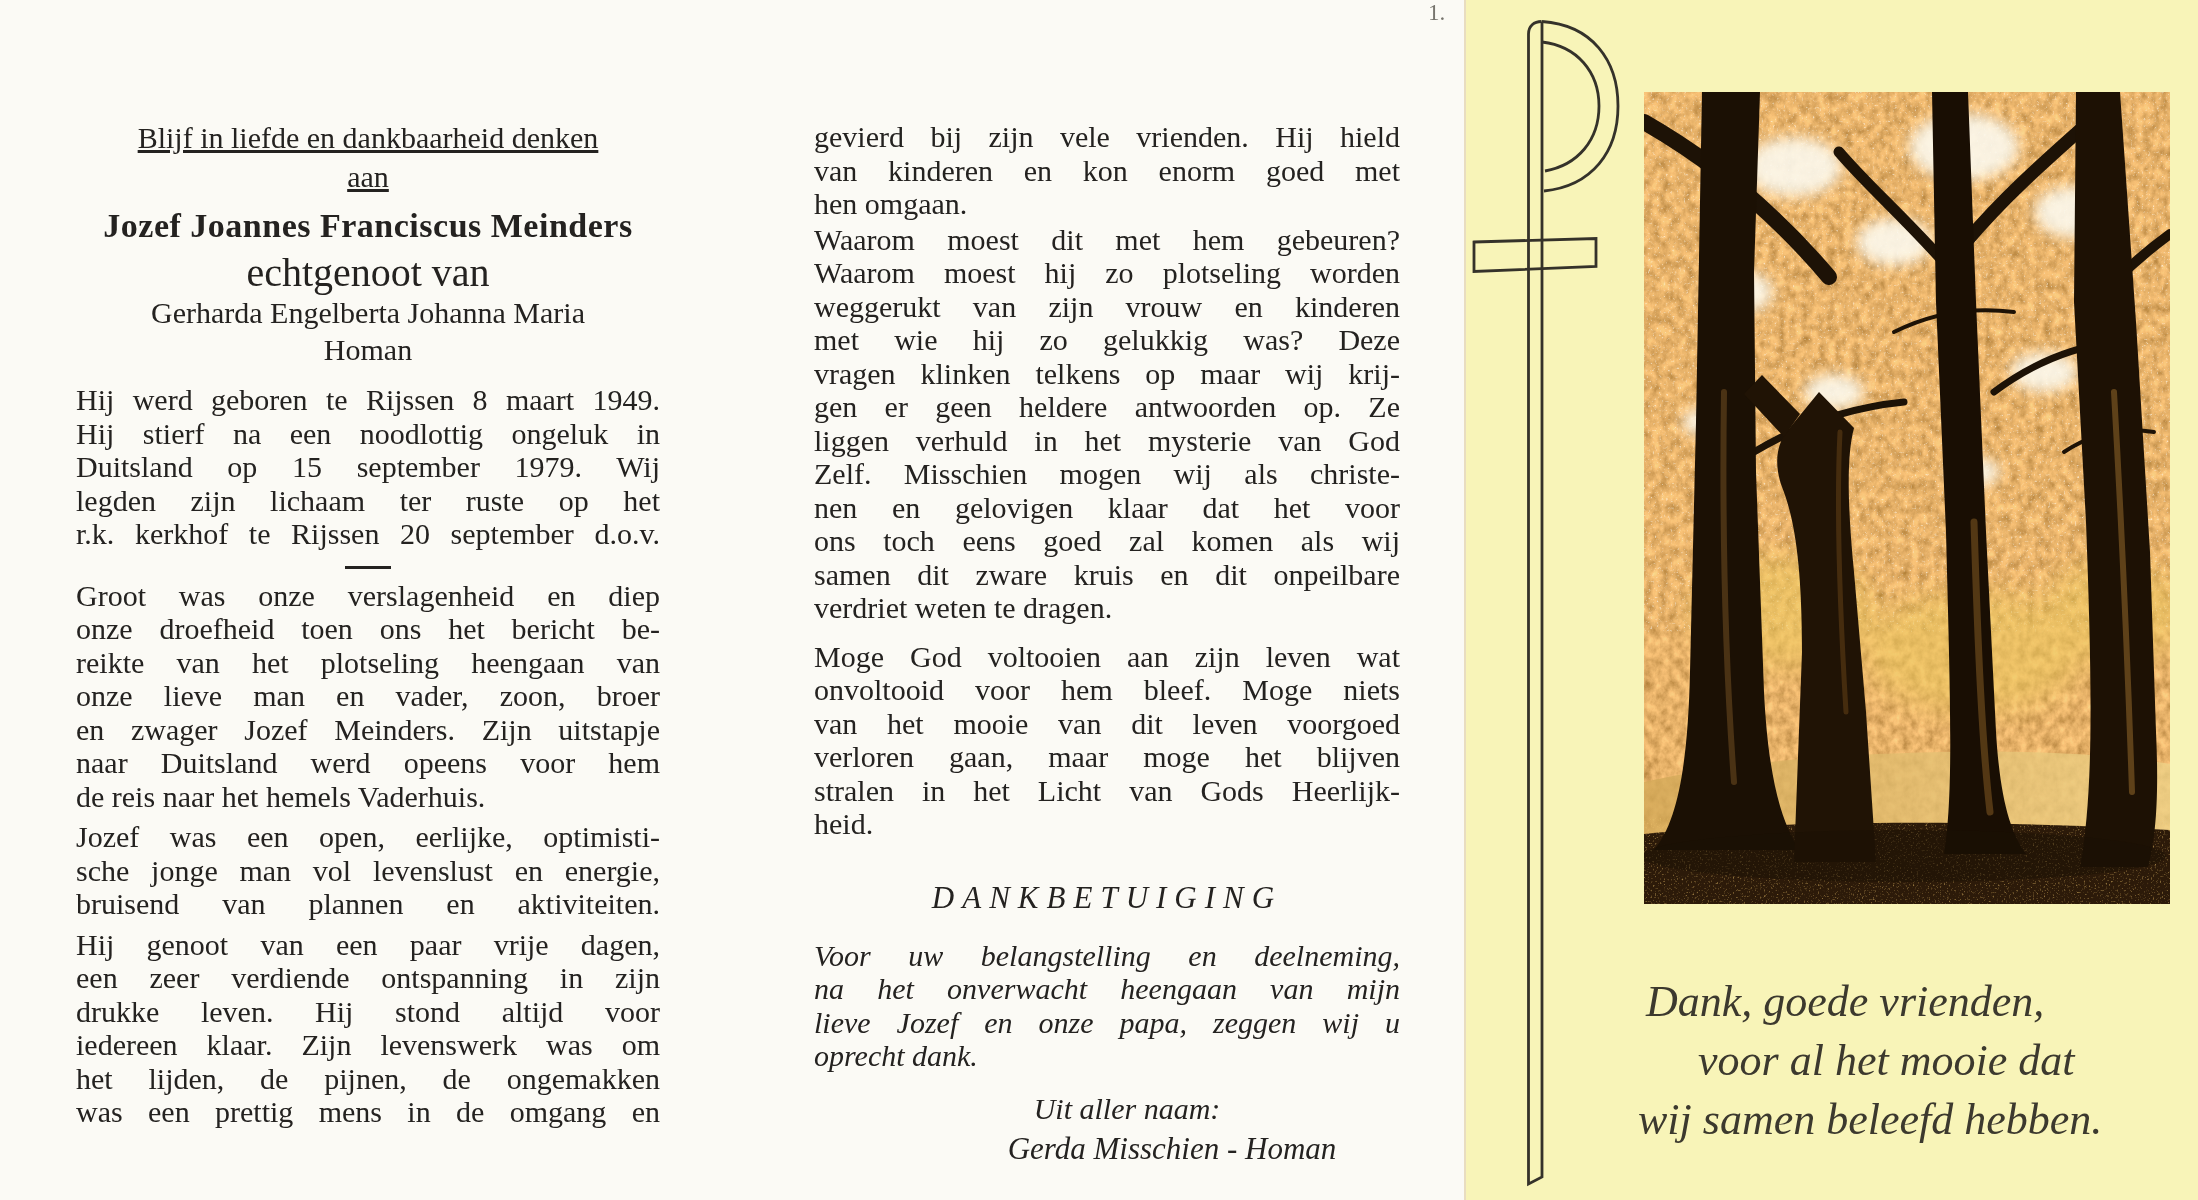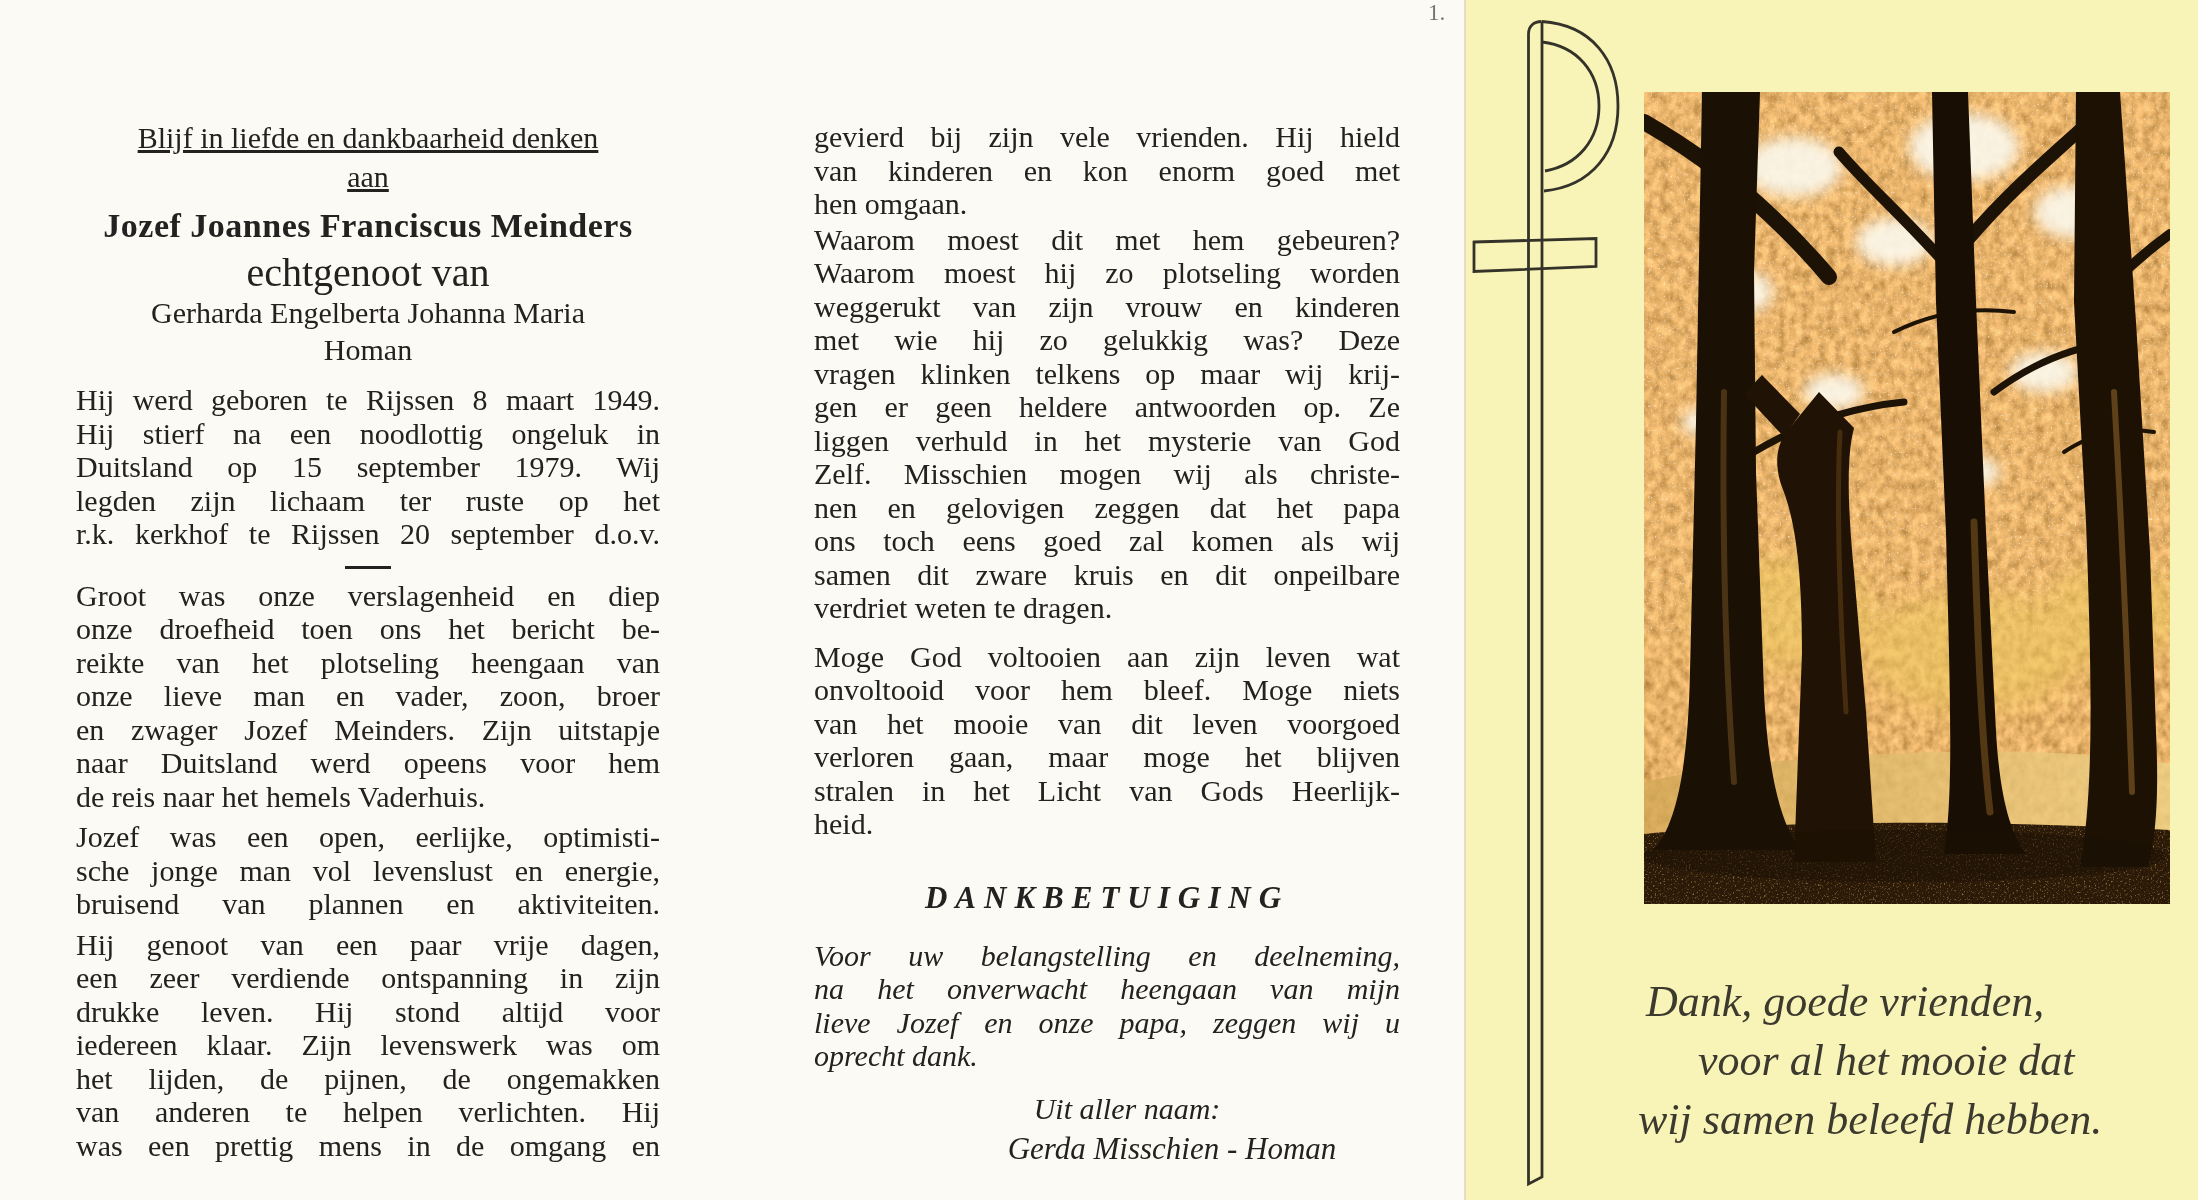--- a/index.html
+++ b/index.html
@@ -20,21 +20,21 @@
   .para .ln{width:100%;}
   .jl{text-align:justify;text-align-last:justify;text-justify:inter-word;}
   .p-life{margin-top:15px;}
   .divider{width:46px;border-top:3.5px solid var(--ink);margin:15px auto 10px auto;}
   .p-grief{margin-top:0;}
   .p-char{margin-top:7px;}
   .p-enjoy{margin-top:7px;}
   .p-friends{margin-top:2px;}
   .p-why{margin-top:2px;}
   .p-moge{margin-top:15px;}
-  .dank-heading{font-size:31px;font-style:italic;letter-spacing:8px;text-align:center;margin-top:39px;line-height:36px;font-weight:bold;}
+  .dank-heading{font-size:31px;font-style:italic;letter-spacing:8px;text-align:center;margin-top:39px;line-height:36px;}
   .p-thanks{margin-top:23px;font-style:italic;line-height:33.5px;}
   .signoff{font-size:30px;font-style:italic;text-align:center;margin-top:19px;line-height:34px;padding-left:40px;}
   .signature{font-size:31px;font-style:italic;text-align:center;margin-top:5px;line-height:35px;padding-left:130px;}
   .panel{position:absolute;left:1464px;top:0;width:734px;height:1200px;background:var(--panel_bg);border-left:2px solid #e9ddc0;}
   .chirho{position:absolute;left:0;top:0;width:734px;height:1200px;}
   .photo{position:absolute;left:178px;top:92px;width:526px;height:812px;display:block;}
   .thanks{position:absolute;left:172px;top:972px;width:566px;font-family:"Liberation Serif",serif;
           font-style:italic;font-size:44px;line-height:59px;color:var(--panel_ink);}
   .thanks .ln:nth-child(1){padding-left:8px;}
   .thanks .ln:nth-child(2){padding-left:60px;}
@@ -79,41 +79,40 @@
         <div class="ln jl">Jozef was een open, eerlijke, optimisti-</div>
         <div class="ln jl">sche jonge man vol levenslust en energie,</div>
         <div class="ln jl">bruisend van plannen en aktiviteiten.</div>
       </div>
     <div class="para p-enjoy">
         <div class="ln jl">Hij genoot van een paar vrije dagen,</div>
         <div class="ln jl">een zeer verdiende ontspanning in zijn</div>
         <div class="ln jl">drukke leven. Hij stond altijd voor</div>
         <div class="ln jl">iedereen klaar. Zijn levenswerk was om</div>
         <div class="ln jl">het lijden, de pijnen, de ongemakken</div>
-        <div class="ln jl">van anderen te helpen verlichten. Hij</div>
         <div class="ln jl">was een prettig mens in de omgang en</div>
       </div>
   </div>
 
   <div class="col mid-col">
     <div class="para p-friends">
         <div class="ln jl">gevierd bij zijn vele vrienden. Hij hield</div>
         <div class="ln jl">van kinderen en kon enorm goed met</div>
         <div class="ln">hen omgaan.</div>
       </div>
     <div class="para p-why">
         <div class="ln jl">Waarom moest dit met hem gebeuren?</div>
         <div class="ln jl">Waarom moest hij zo plotseling worden</div>
         <div class="ln jl">weggerukt van zijn vrouw en kinderen</div>
         <div class="ln jl">met wie hij zo gelukkig was? Deze</div>
         <div class="ln jl">vragen klinken telkens op maar wij krij-</div>
         <div class="ln jl">gen er geen heldere antwoorden op. Ze</div>
         <div class="ln jl">liggen verhuld in het mysterie van God</div>
         <div class="ln jl">Zelf. Misschien mogen wij als christe-</div>
-        <div class="ln jl">nen en gelovigen zeggen dat het papa</div>
+        <div class="ln jl">nen en gelovigen klaar dat het voor</div>
         <div class="ln jl">ons toch eens goed zal komen als wij</div>
         <div class="ln jl">samen dit zware kruis en dit onpeilbare</div>
         <div class="ln">verdriet weten te dragen.</div>
       </div>
     <div class="para p-moge">
         <div class="ln jl">Moge God voltooien aan zijn leven wat</div>
         <div class="ln jl">onvoltooid voor hem bleef. Moge niets</div>
         <div class="ln jl">van het mooie van dit leven voorgoed</div>
         <div class="ln jl">verloren gaan, maar moge het blijven</div>
         <div class="ln jl">stralen in het Licht van Gods Heerlijk-</div>

